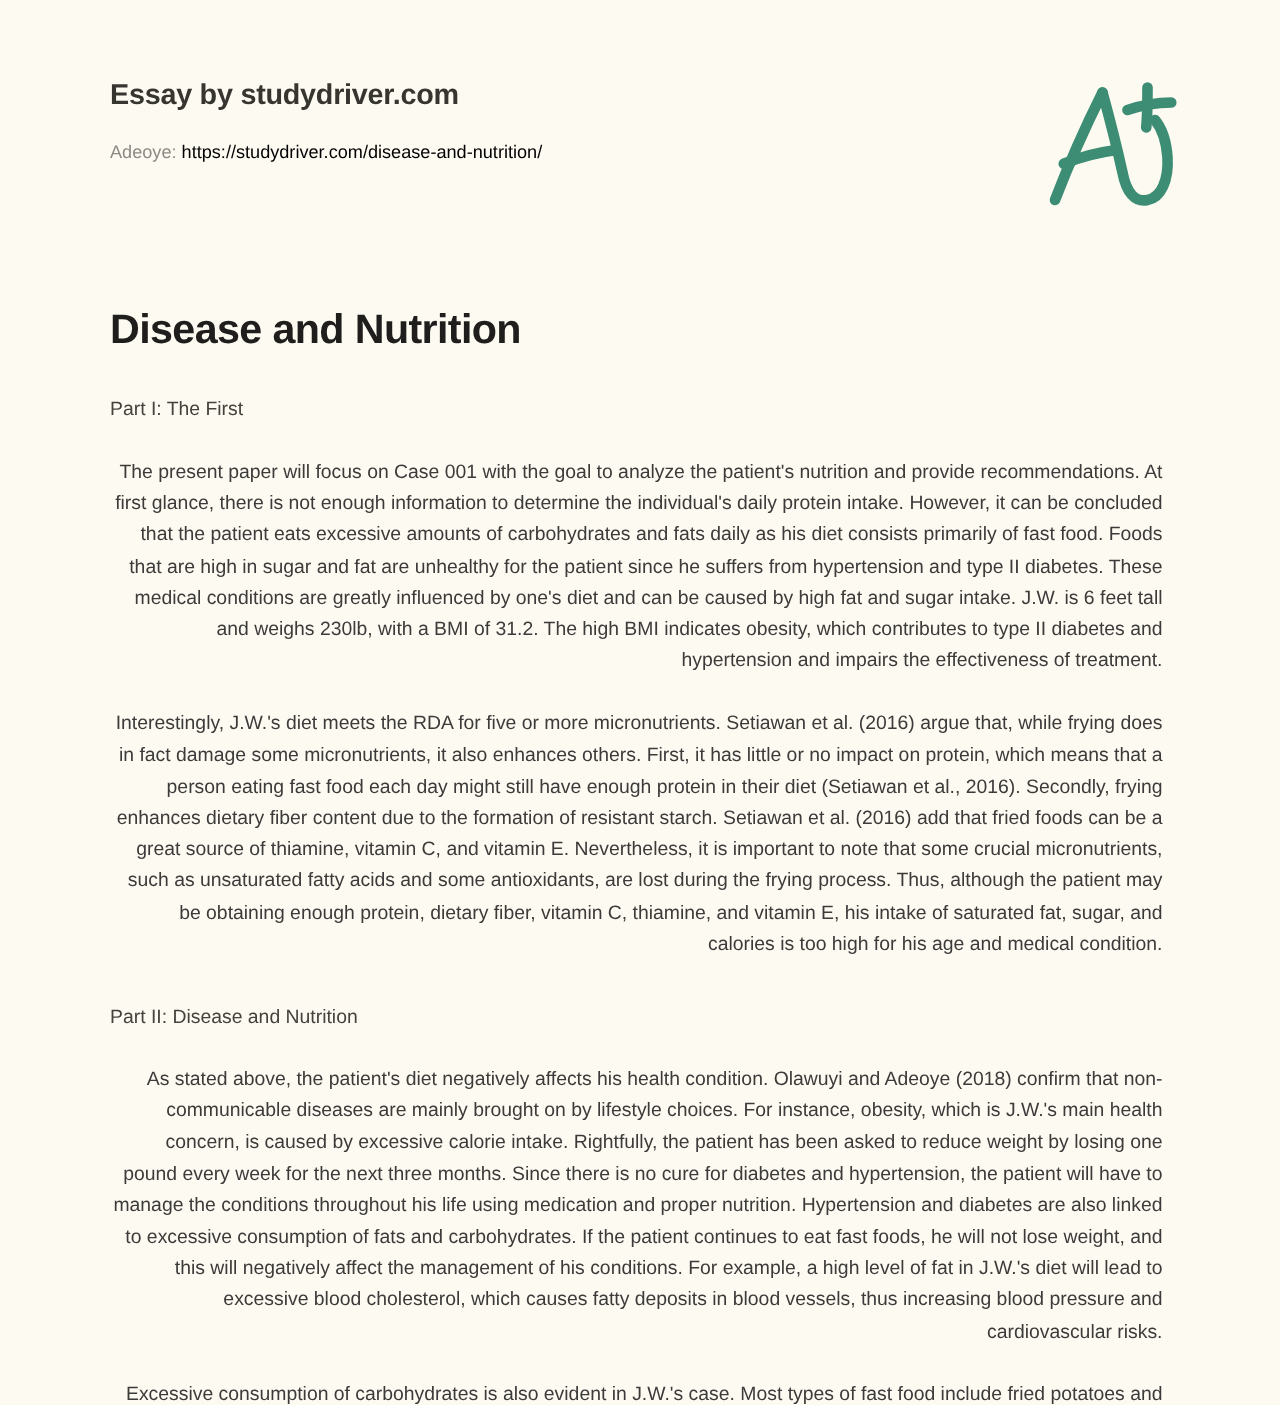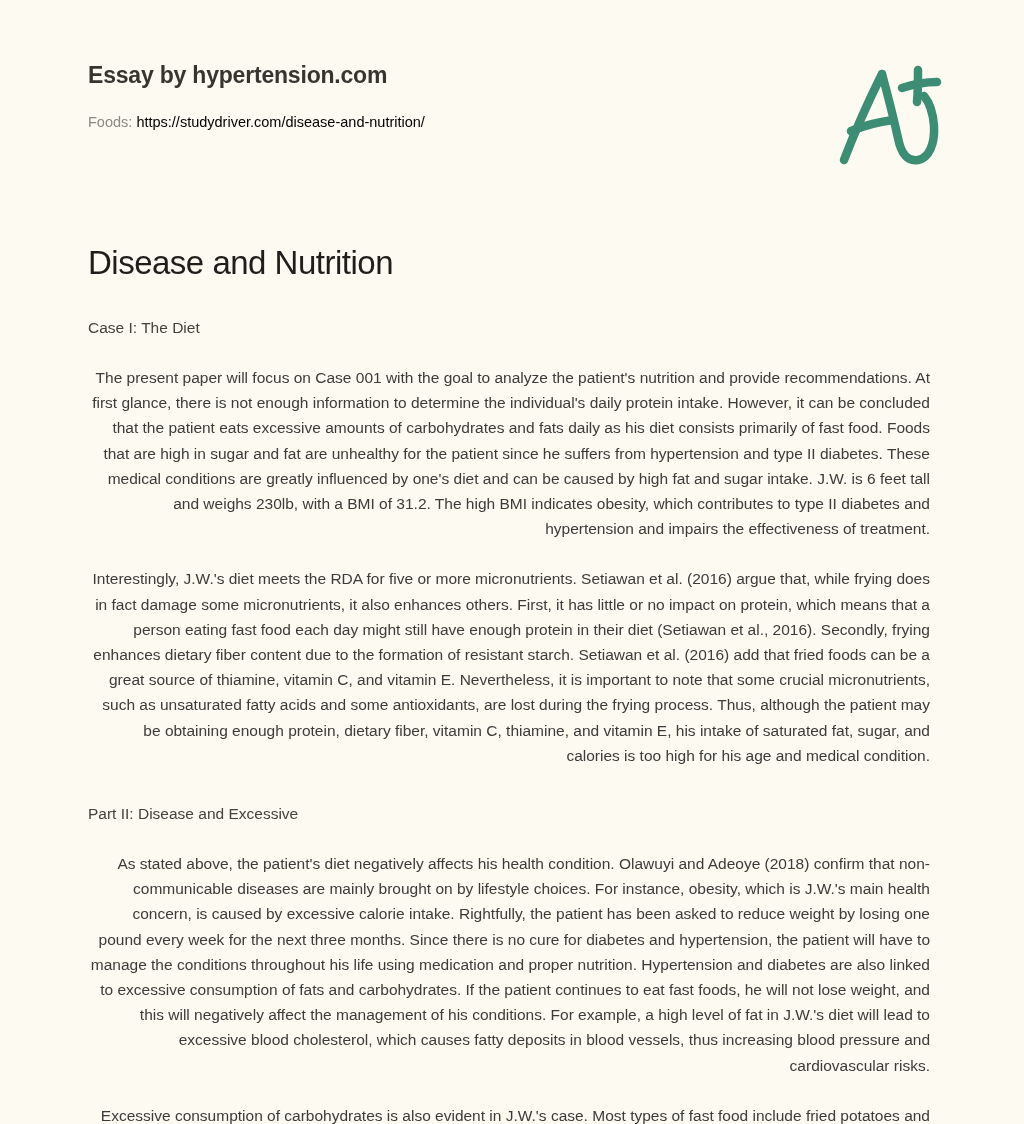--- a/index.html
+++ b/index.html
@@ -76,21 +76,21 @@
   }
 
   
   .content {
     padding: 0 88px;
     box-sizing: border-box;
   }
 
   .doc-title {
     font-size: 33px;
-    font-weight: normal;
+    font-weight: bold;
     color: #1f1e1c;
     letter-spacing: -0.5px;
     line-height: 1.15;
     margin: 0;
     padding-top: 74px;
   }
 
   .section-label {
     font-size: 15.5px;
     color: #45423e;
@@ -108,24 +108,24 @@
     text-align: right;
     max-width: 842px;
   }
 </style>
 </head>
 <body>
 
 <div class="page">
 
   <div class="header">
-    <div class="essay-by">Essay by hypertension.com</div>
+    <div class="essay-by">Essay by studydriver.com</div>
 
     <div class="source-line">
-      <span class="source-label">Foods:</span>
+      <span class="source-label">Adeoye:</span>
       <span class="source-url">https://studydriver.com/disease-and-nutrition/</span>
     </div>
 
     <div class="logo">
       <svg viewBox="0 0 118 110" xmlns="http://www.w3.org/2000/svg">
         <g fill="none" stroke="#3d8d74" stroke-width="8.5" stroke-linecap="round" stroke-linejoin="round">
 
           <path d="M14 98 C 24 72, 38 40, 52 12"></path>
 
           <path d="M52 12 C 58 34, 64 58, 68 76
@@ -140,26 +140,26 @@
           <path d="M88 8 C 88 18, 88 30, 87 40"></path>
         </g>
       </svg>
     </div>
   </div>
 
   <div class="content">
 
     <h1 class="doc-title">Disease and Nutrition</h1>
 
-    <p class="section-label">Case I: The Diet</p>
+    <p class="section-label">Part I: The First</p>
 
     <p class="body-text">The present paper will focus on Case 001 with the goal to analyze the patient's nutrition and provide recommendations. At first glance, there is not enough information to determine the individual's daily protein intake. However, it can be concluded that the patient eats excessive amounts of carbohydrates and fats daily as his diet consists primarily of fast food. Foods that are high in sugar and fat are unhealthy for the patient since he suffers from hypertension and type II diabetes. These medical conditions are greatly influenced by one's diet and can be caused by high fat and sugar intake. J.W. is 6 feet tall and weighs 230lb, with a BMI of 31.2. The high BMI indicates obesity, which contributes to type II diabetes and hypertension and impairs the effectiveness of treatment.</p>
 
     <p class="body-text">Interestingly, J.W.'s diet meets the RDA for five or more micronutrients. Setiawan et al. (2016) argue that, while frying does in fact damage some micronutrients, it also enhances others. First, it has little or no impact on protein, which means that a person eating fast food each day might still have enough protein in their diet (Setiawan et al., 2016). Secondly, frying enhances dietary fiber content due to the formation of resistant starch. Setiawan et al. (2016) add that fried foods can be a great source of thiamine, vitamin C, and vitamin E. Nevertheless, it is important to note that some crucial micronutrients, such as unsaturated fatty acids and some antioxidants, are lost during the frying process. Thus, although the patient may be obtaining enough protein, dietary fiber, vitamin C, thiamine, and vitamin E, his intake of saturated fat, sugar, and calories is too high for his age and medical condition.</p>
 
-    <p class="section-label">Part II: Disease and Excessive</p>
+    <p class="section-label">Part II: Disease and Nutrition</p>
 
     <p class="body-text">As stated above, the patient's diet negatively affects his health condition. Olawuyi and Adeoye (2018) confirm that non-communicable diseases are mainly brought on by lifestyle choices. For instance, obesity, which is J.W.'s main health concern, is caused by excessive calorie intake. Rightfully, the patient has been asked to reduce weight by losing one pound every week for the next three months. Since there is no cure for diabetes and hypertension, the patient will have to manage the conditions throughout his life using medication and proper nutrition. Hypertension and diabetes are also linked to excessive consumption of fats and carbohydrates. If the patient continues to eat fast foods, he will not lose weight, and this will negatively affect the management of his conditions. For example, a high level of fat in J.W.'s diet will lead to excessive blood cholesterol, which causes fatty deposits in blood vessels, thus increasing blood pressure and cardiovascular risks.</p>
 
     <p class="body-text">Excessive consumption of carbohydrates is also evident in J.W.'s case. Most types of fast food include fried potatoes and some kind of fried meat (e.g., chicken, pork, beef, etc.). As the share of pota</p>
 
   </div>
 </div>
 
 </body></html>

